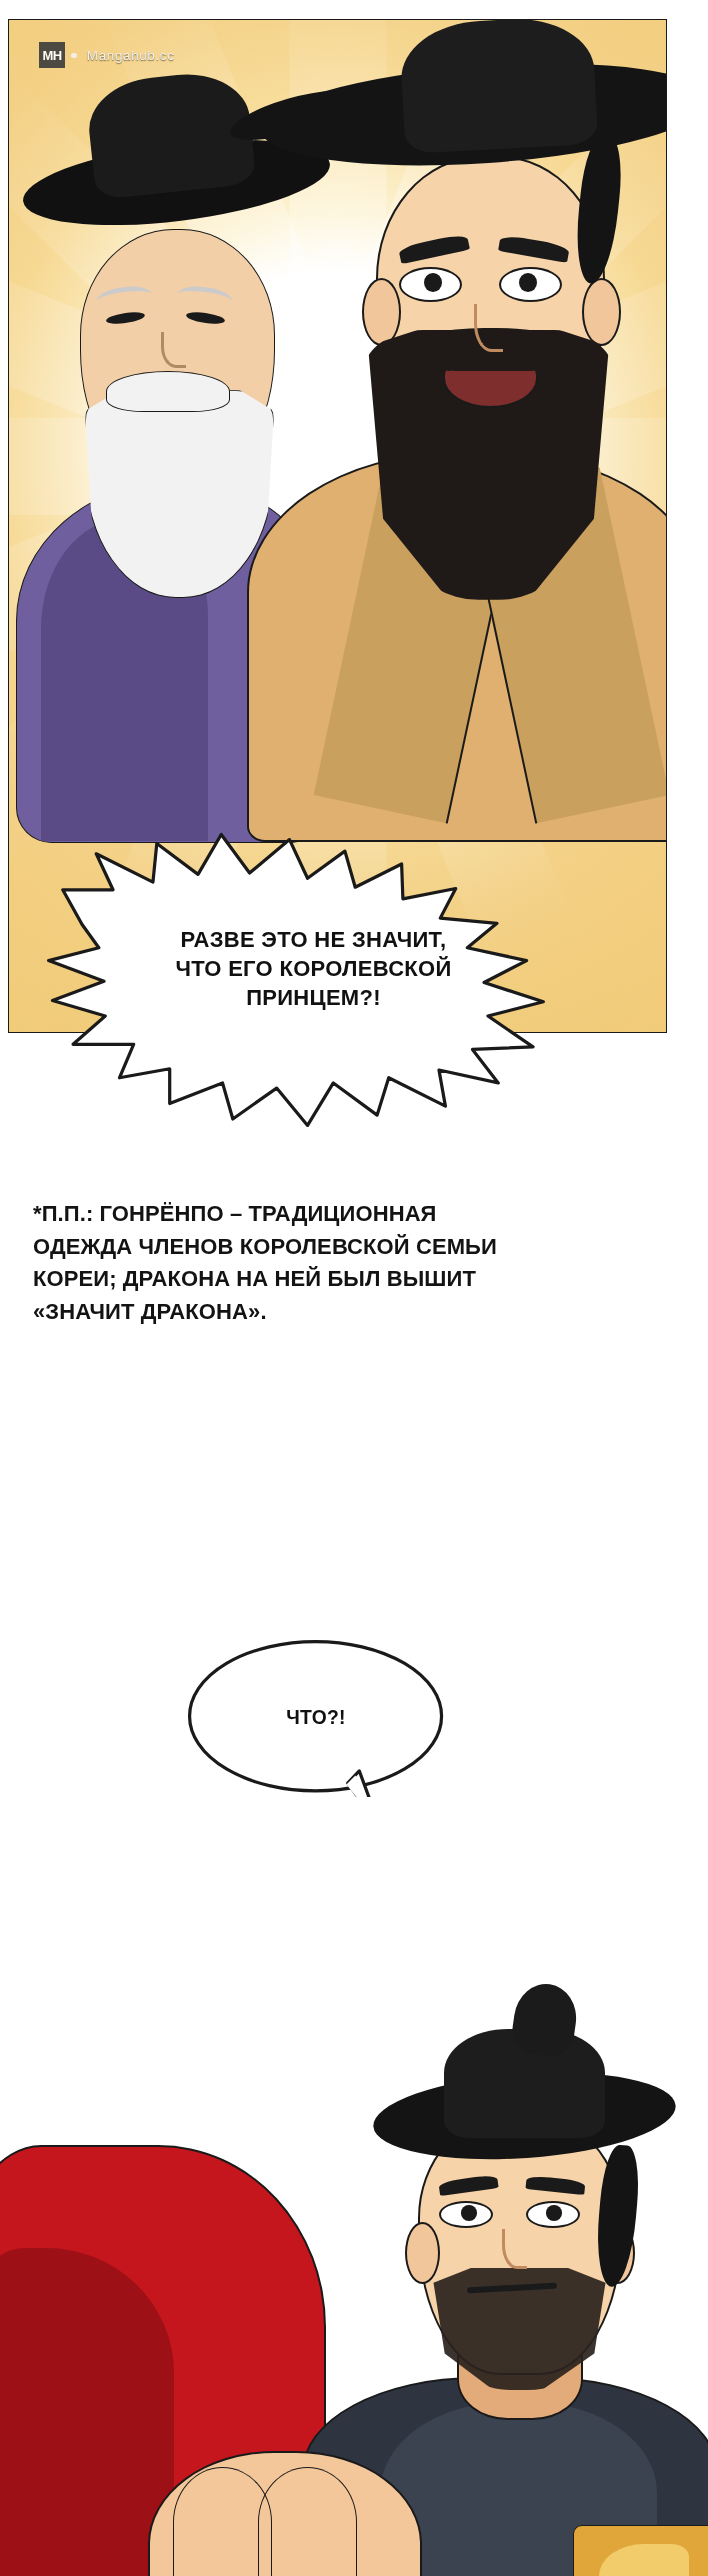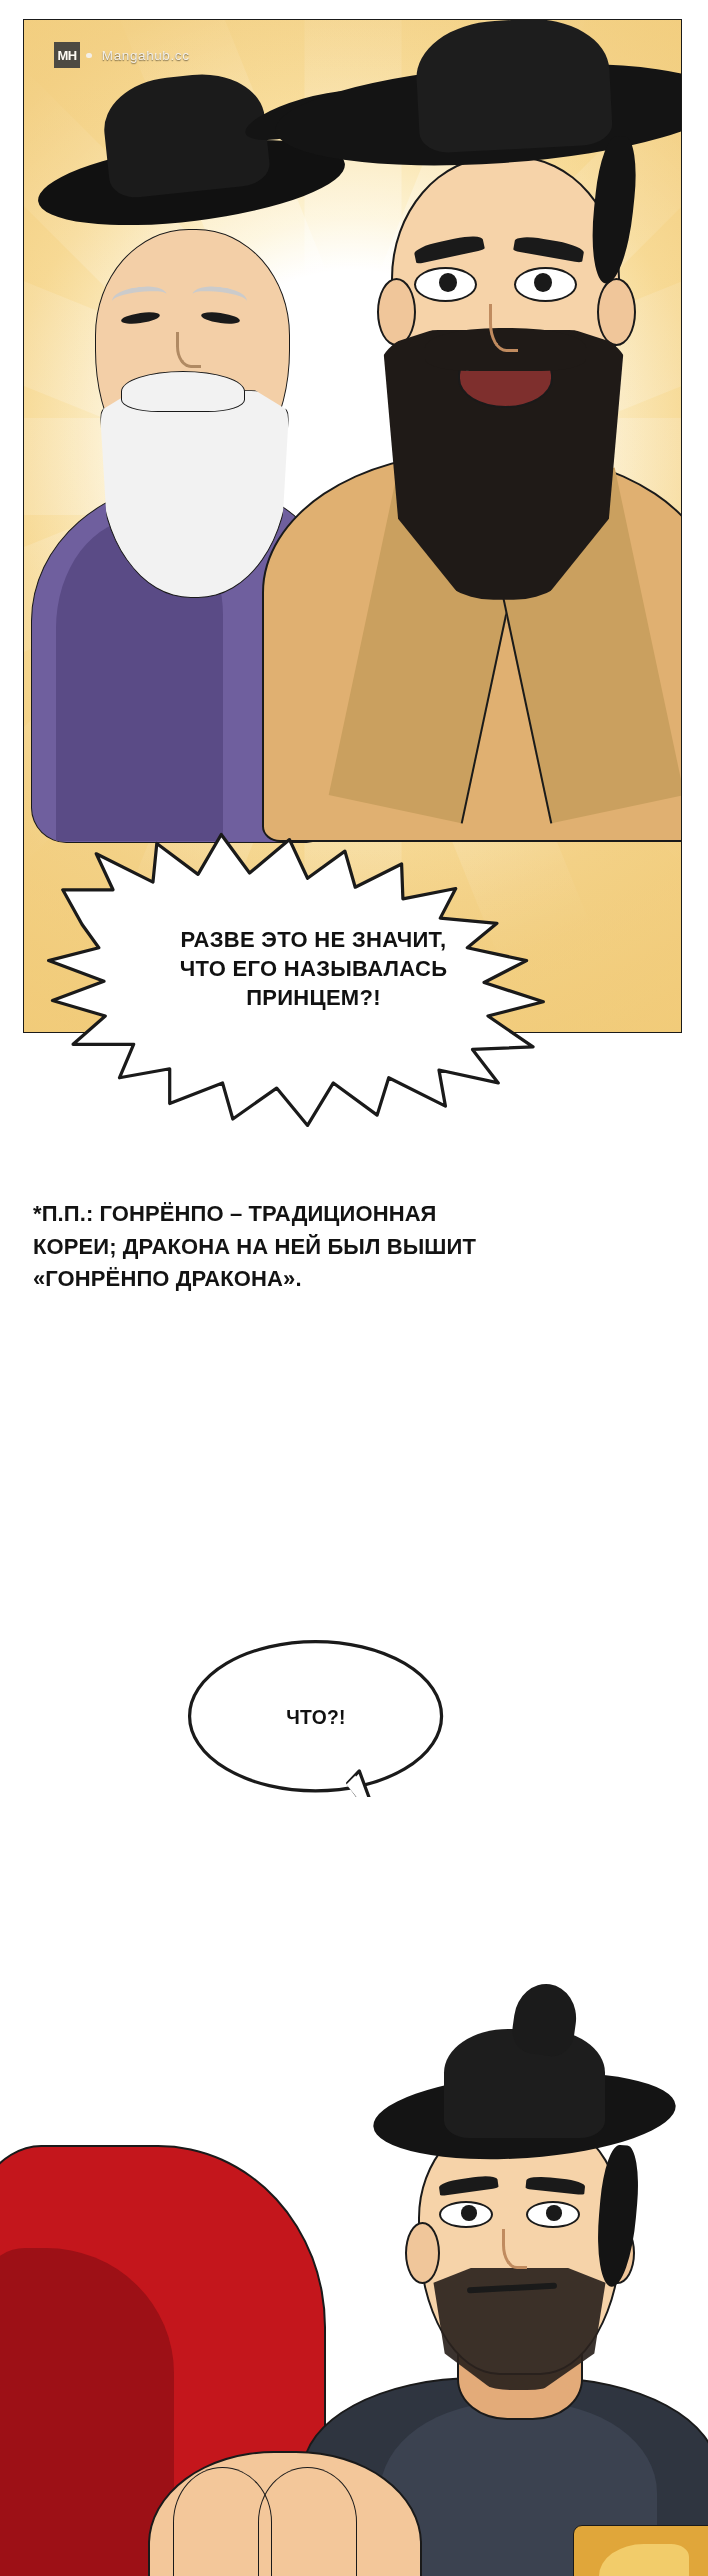--- a/index.html
+++ b/index.html
@@ -19,21 +19,21 @@
   #page {
     position: relative;
     width: 708px;
     height: 2576px;
     background: #ffffff;
   }
 
   
   .panel-one {
     position: absolute;
-    left: 23px;
+    left: 8px;
     top: 19.3px;
     width: 659px;
     height: 1014px;
     overflow: hidden;
     background: #ec4899;
     border: 1.9px solid #1a1a1a;
     box-sizing: border-box;
   }
   .p1-bg {
     position: absolute;
@@ -785,29 +785,30 @@
       <div class="wm-text">Mangahub.cc</div>
     </div>
   </div>
 
   <div class="bubble-shout">
     <svg viewBox="0 0 860 480" preserveAspectRatio="none">
       <polygon points="70,150 40,96 118,96 92,40 180,84 186,24 250,72 286,10 330,70 392,18 420,78 478,36 494,92 566,56 568,110 650,94 626,140 714,148 668,186 760,206 694,240 786,270 700,292 770,340 676,344 716,396 624,376 634,432 546,388 528,446 460,396 420,462 372,404 304,452 288,396 206,428 206,374 128,388 150,336 56,336 106,292 24,268 104,238 18,206 96,186" fill="#ffffff" stroke="#1a1a1a" stroke-width="5" stroke-linejoin="round"></polygon>
     </svg>
     <div class="txt">
       <div>РАЗВЕ ЭТО НЕ ЗНАЧИТ,</div>
-      <div>ЧТО ЕГО НАЗЫВАЛАСЬ</div>
+      <div>ЧТО ЕГО КОРОЛЕВСКОЙ</div>
       <div>ПРИНЦЕМ?!</div>
     </div>
   </div>
 
   <div class="tl-note">
     <div>*П.П.: ГОНРЁНПО – ТРАДИЦИОННАЯ</div>
+    <div>ОДЕЖДА ЧЛЕНОВ КОРОЛЕВСКОЙ СЕМЬИ</div>
     <div>КОРЕИ; ДРАКОНА НА НЕЙ БЫЛ ВЫШИТ</div>
-    <div>«ГОНРЁНПО ДРАКОНА».</div>
+    <div>«ЗНАЧИТ ДРАКОНА».</div>
   </div>
 
   <div class="bubble-oval">
     <svg viewBox="0 0 420 300" preserveAspectRatio="none">
       <ellipse cx="200" cy="120" rx="196" ry="116" fill="#ffffff" stroke="#1a1a1a" stroke-width="5"></ellipse>
       <polygon points="268,205 300,292 250,224" fill="#ffffff" stroke="#1a1a1a" stroke-width="5" stroke-linejoin="round"></polygon>
       <polygon points="262,212 296,286 248,226" fill="#ffffff" stroke="none"></polygon>
     </svg>
     <div class="txt">ЧТО?!</div>
   </div>

